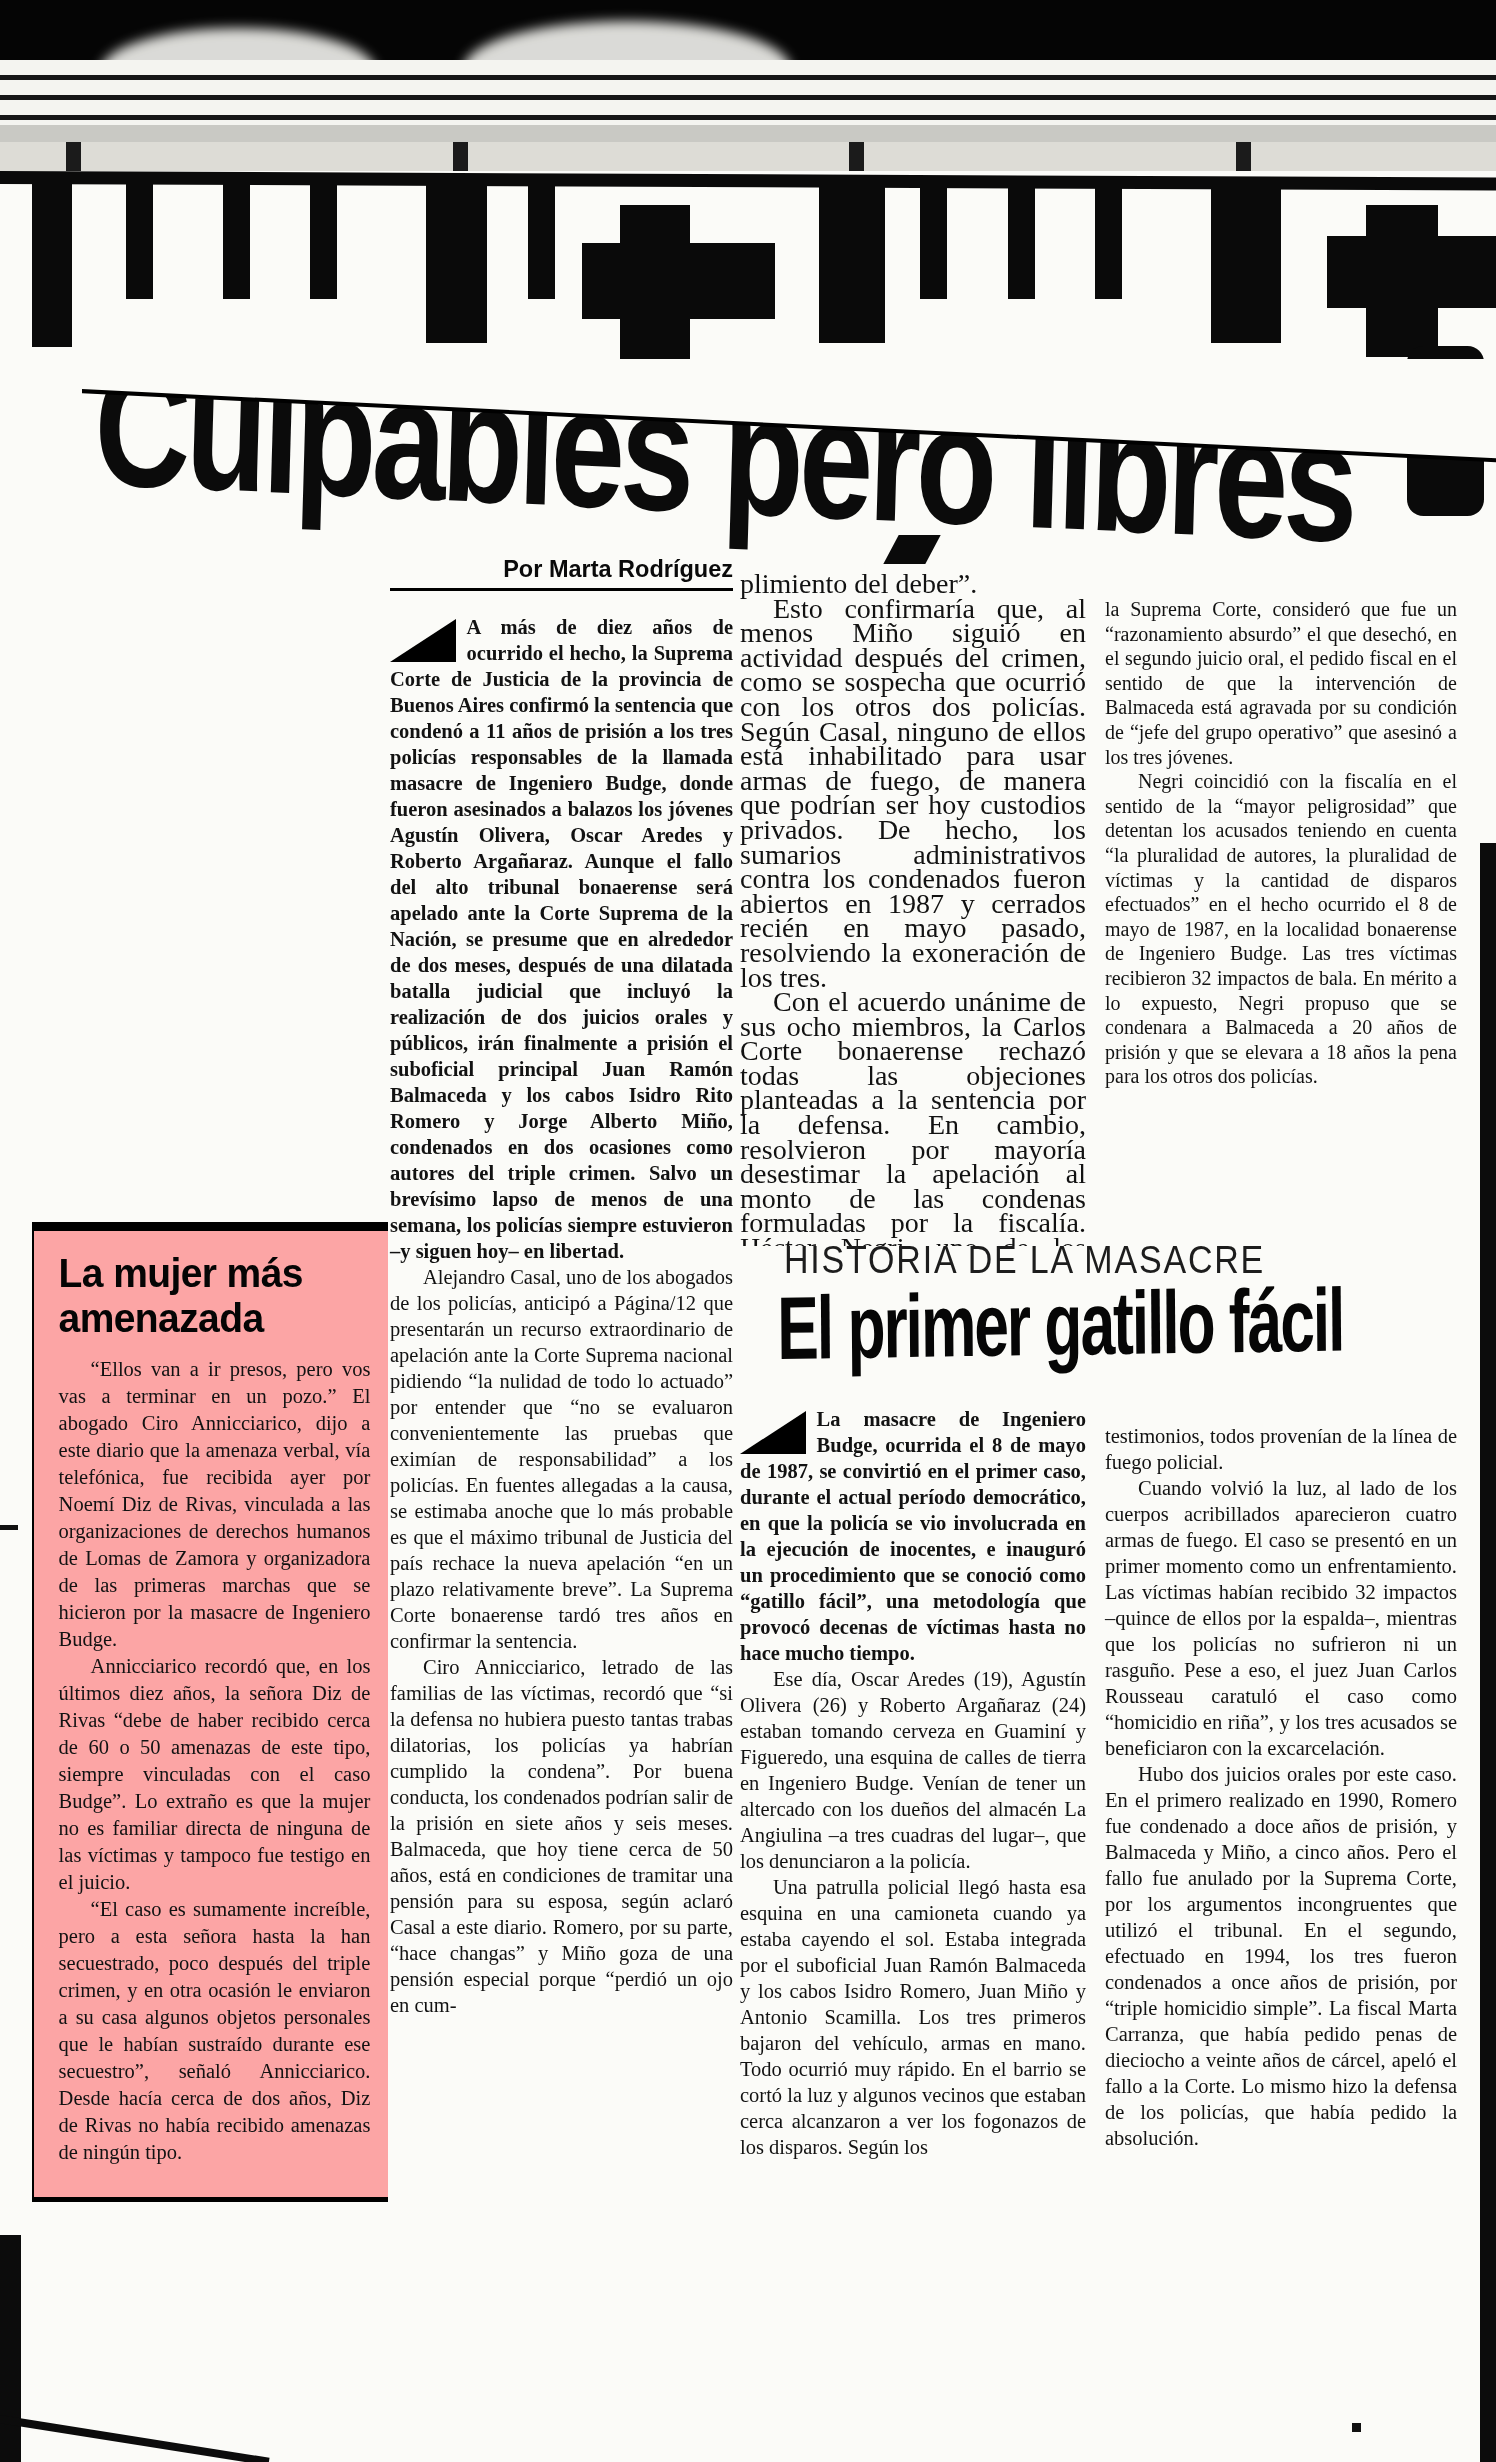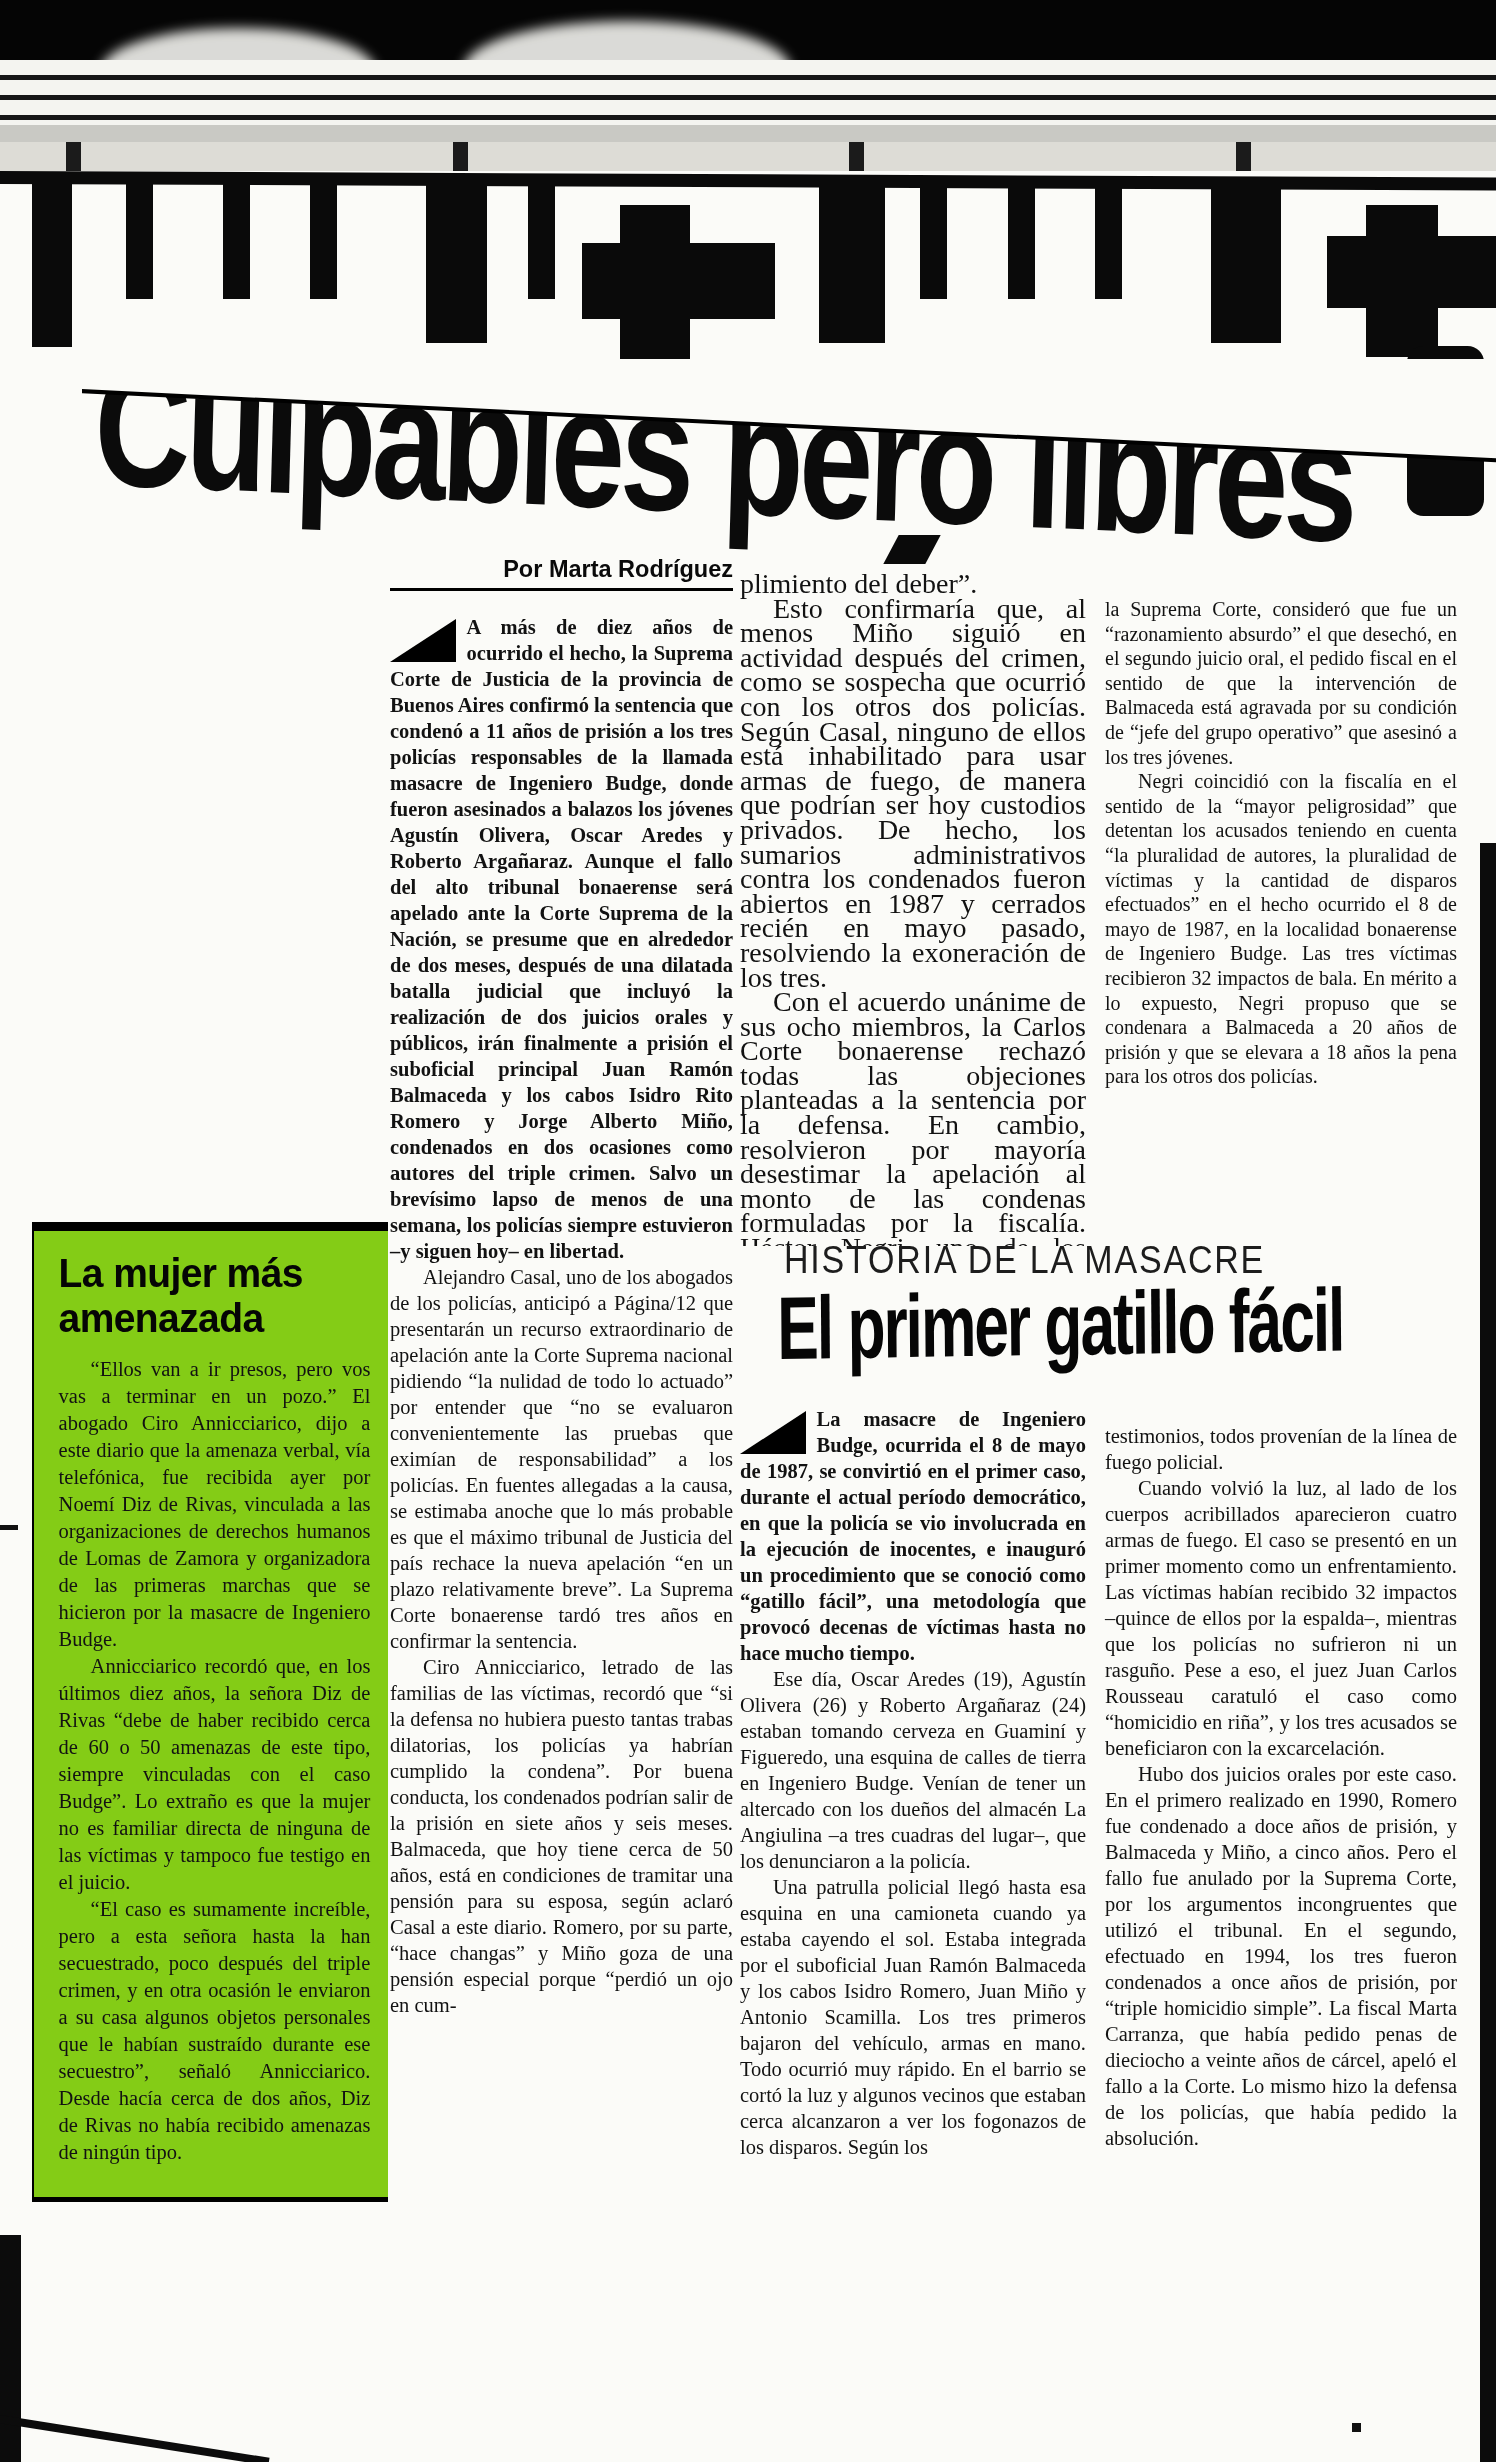--- a/index.html
+++ b/index.html
@@ -35,21 +35,21 @@
   .hl-cutline{position:absolute;left:-23.5px;top:29px;width:1612px;height:4.1px;background:#000;
               transform:rotate(2.8deg);transform-origin:left top;}
 
   
   .lead{position:absolute;left:40px;top:582px;width:338px;font-family:"Liberation Sans",sans-serif;
         font-size:27.6px;line-height:43px;text-align:right;color:#1a1a1a;}
 
   
   .box{position:absolute;left:32px;top:1222px;width:356px;height:980px;box-sizing:border-box;
        border-top:9.4px solid #000;border-left:2.9px solid #000;border-bottom:5.3px solid #000;
-       padding:16.4px 17.6px 0 24.6px;overflow:hidden;background:#84cc16;}
+       padding:16.4px 17.6px 0 24.6px;overflow:hidden;background:#fca5a5;}
   .box-title{font-family:"Liberation Sans",sans-serif;font-weight:bold;font-size:39px;line-height:43px;
              letter-spacing:-0.6px;margin:2.3px 0 20px 0;transform:scaleY(1.05);transform-origin:left top;color:#050505;}
   .box p{margin:0;font-size:20.5px;line-height:27px;text-align:justify;text-indent:32px;}
 
   
   .col{position:absolute;font-size:20.5px;line-height:26px;text-align:justify;}
   .col p{margin:0;}
   .p-ind{text-indent:33px;}
   .bold-lead{font-weight:bold;}
   .col2{left:390px;top:614px;width:343px;}

